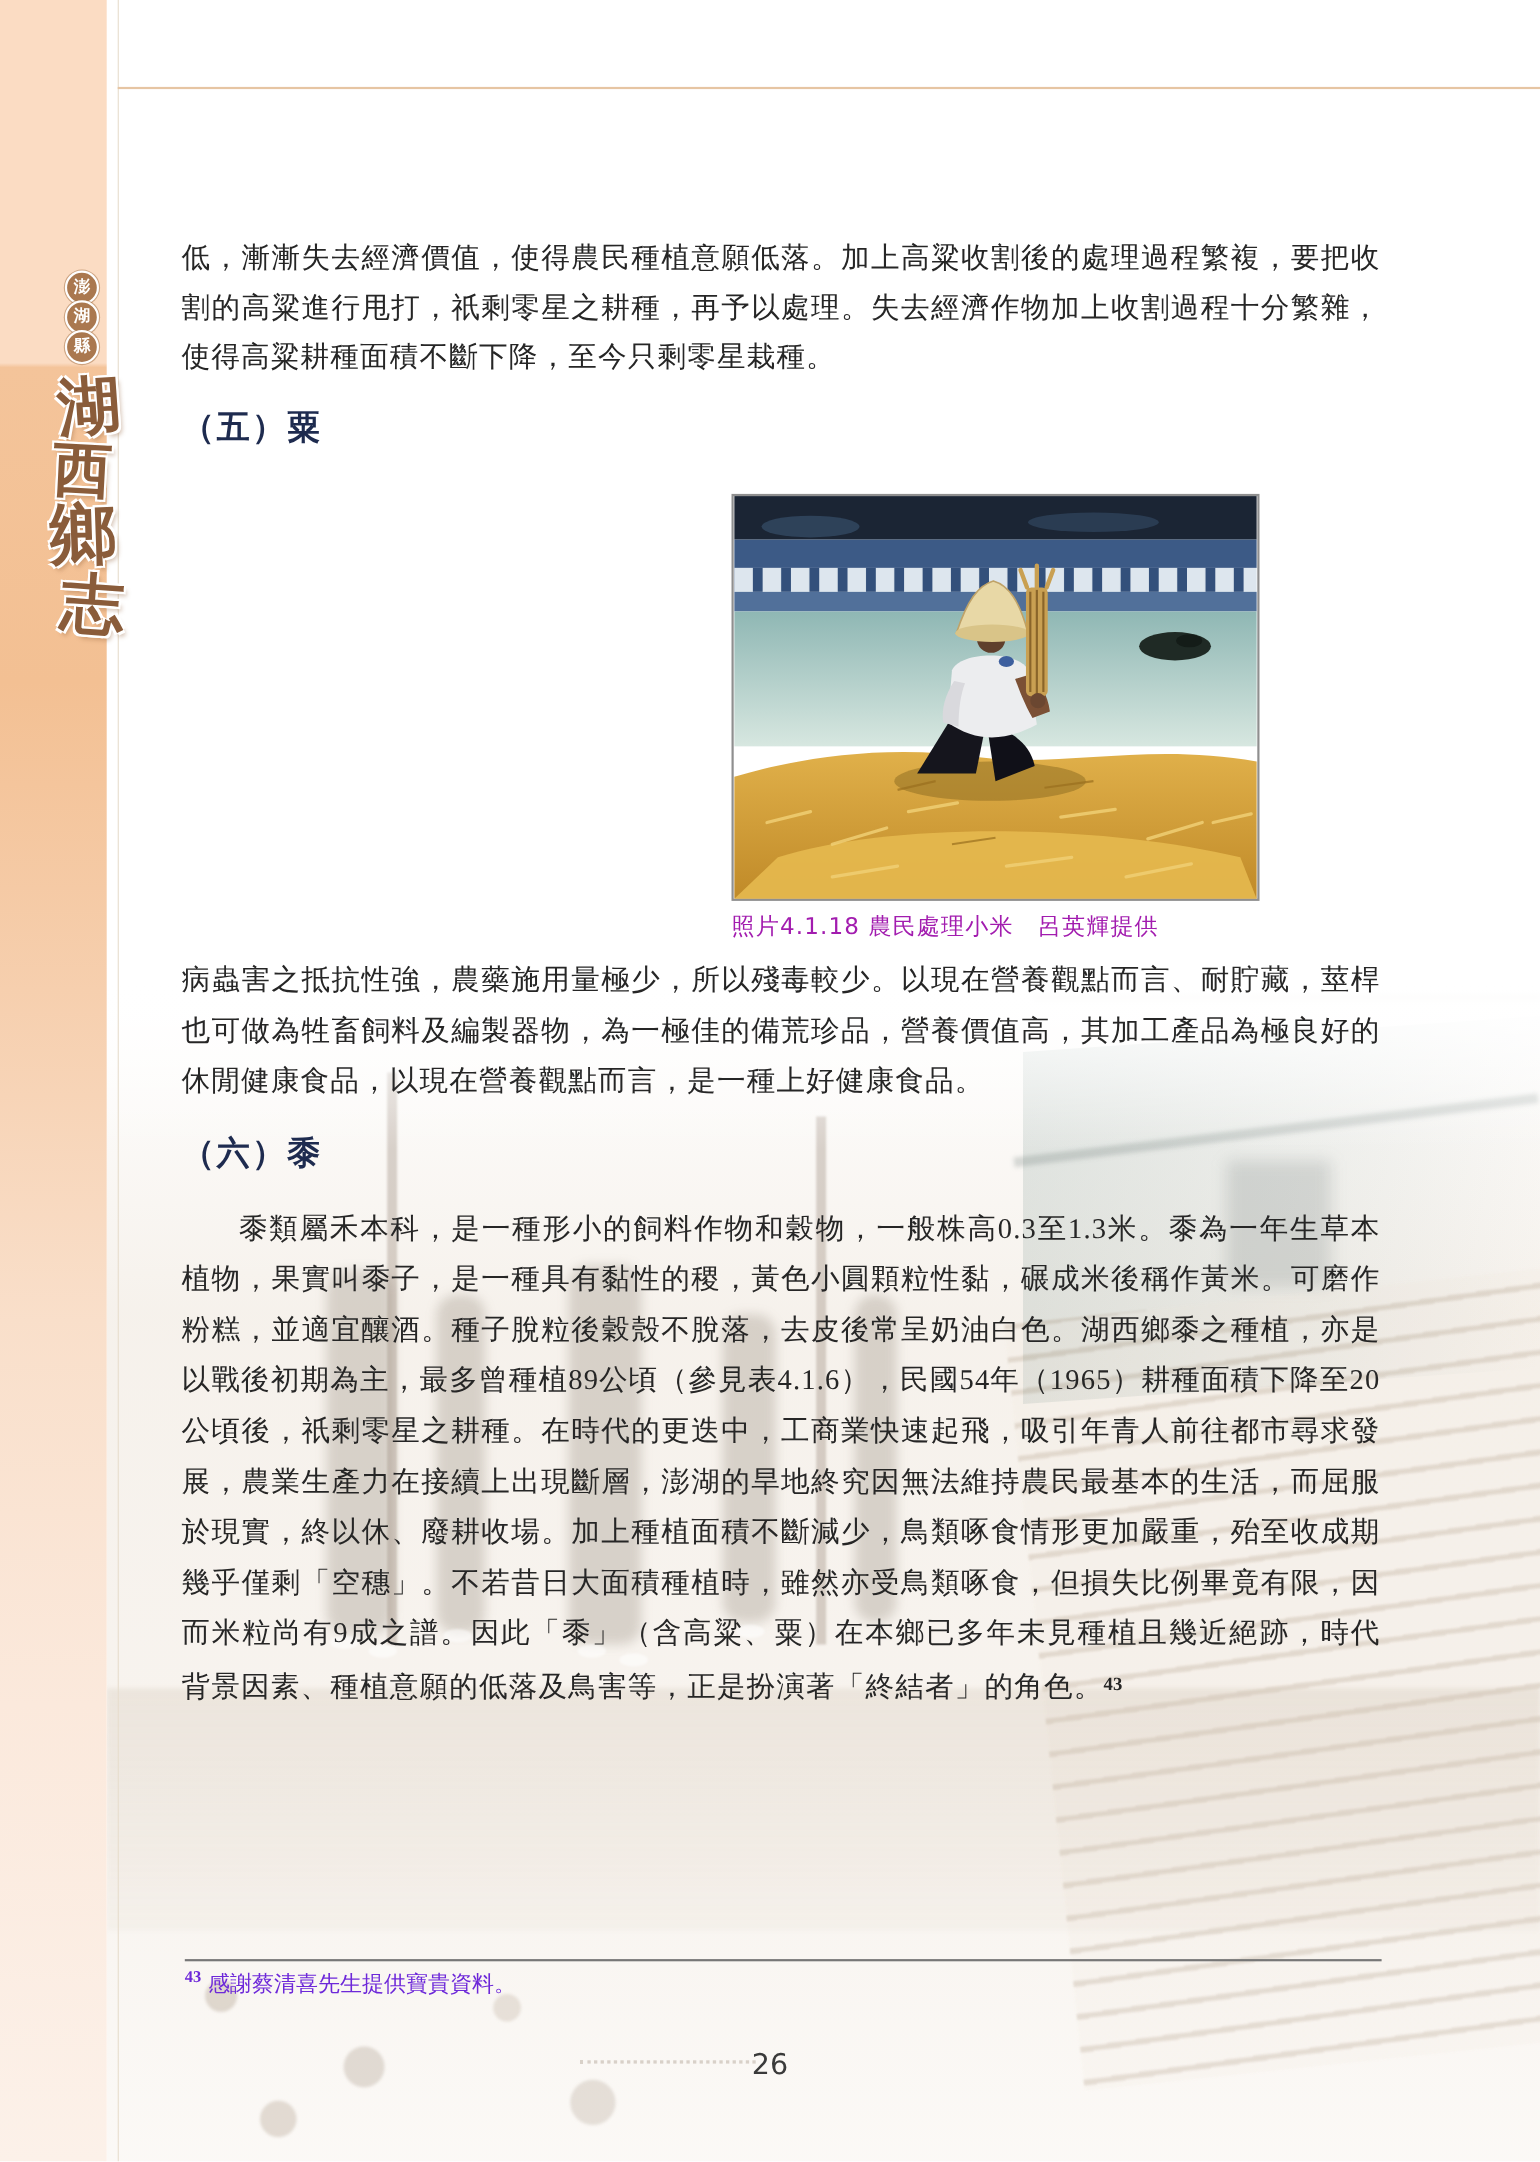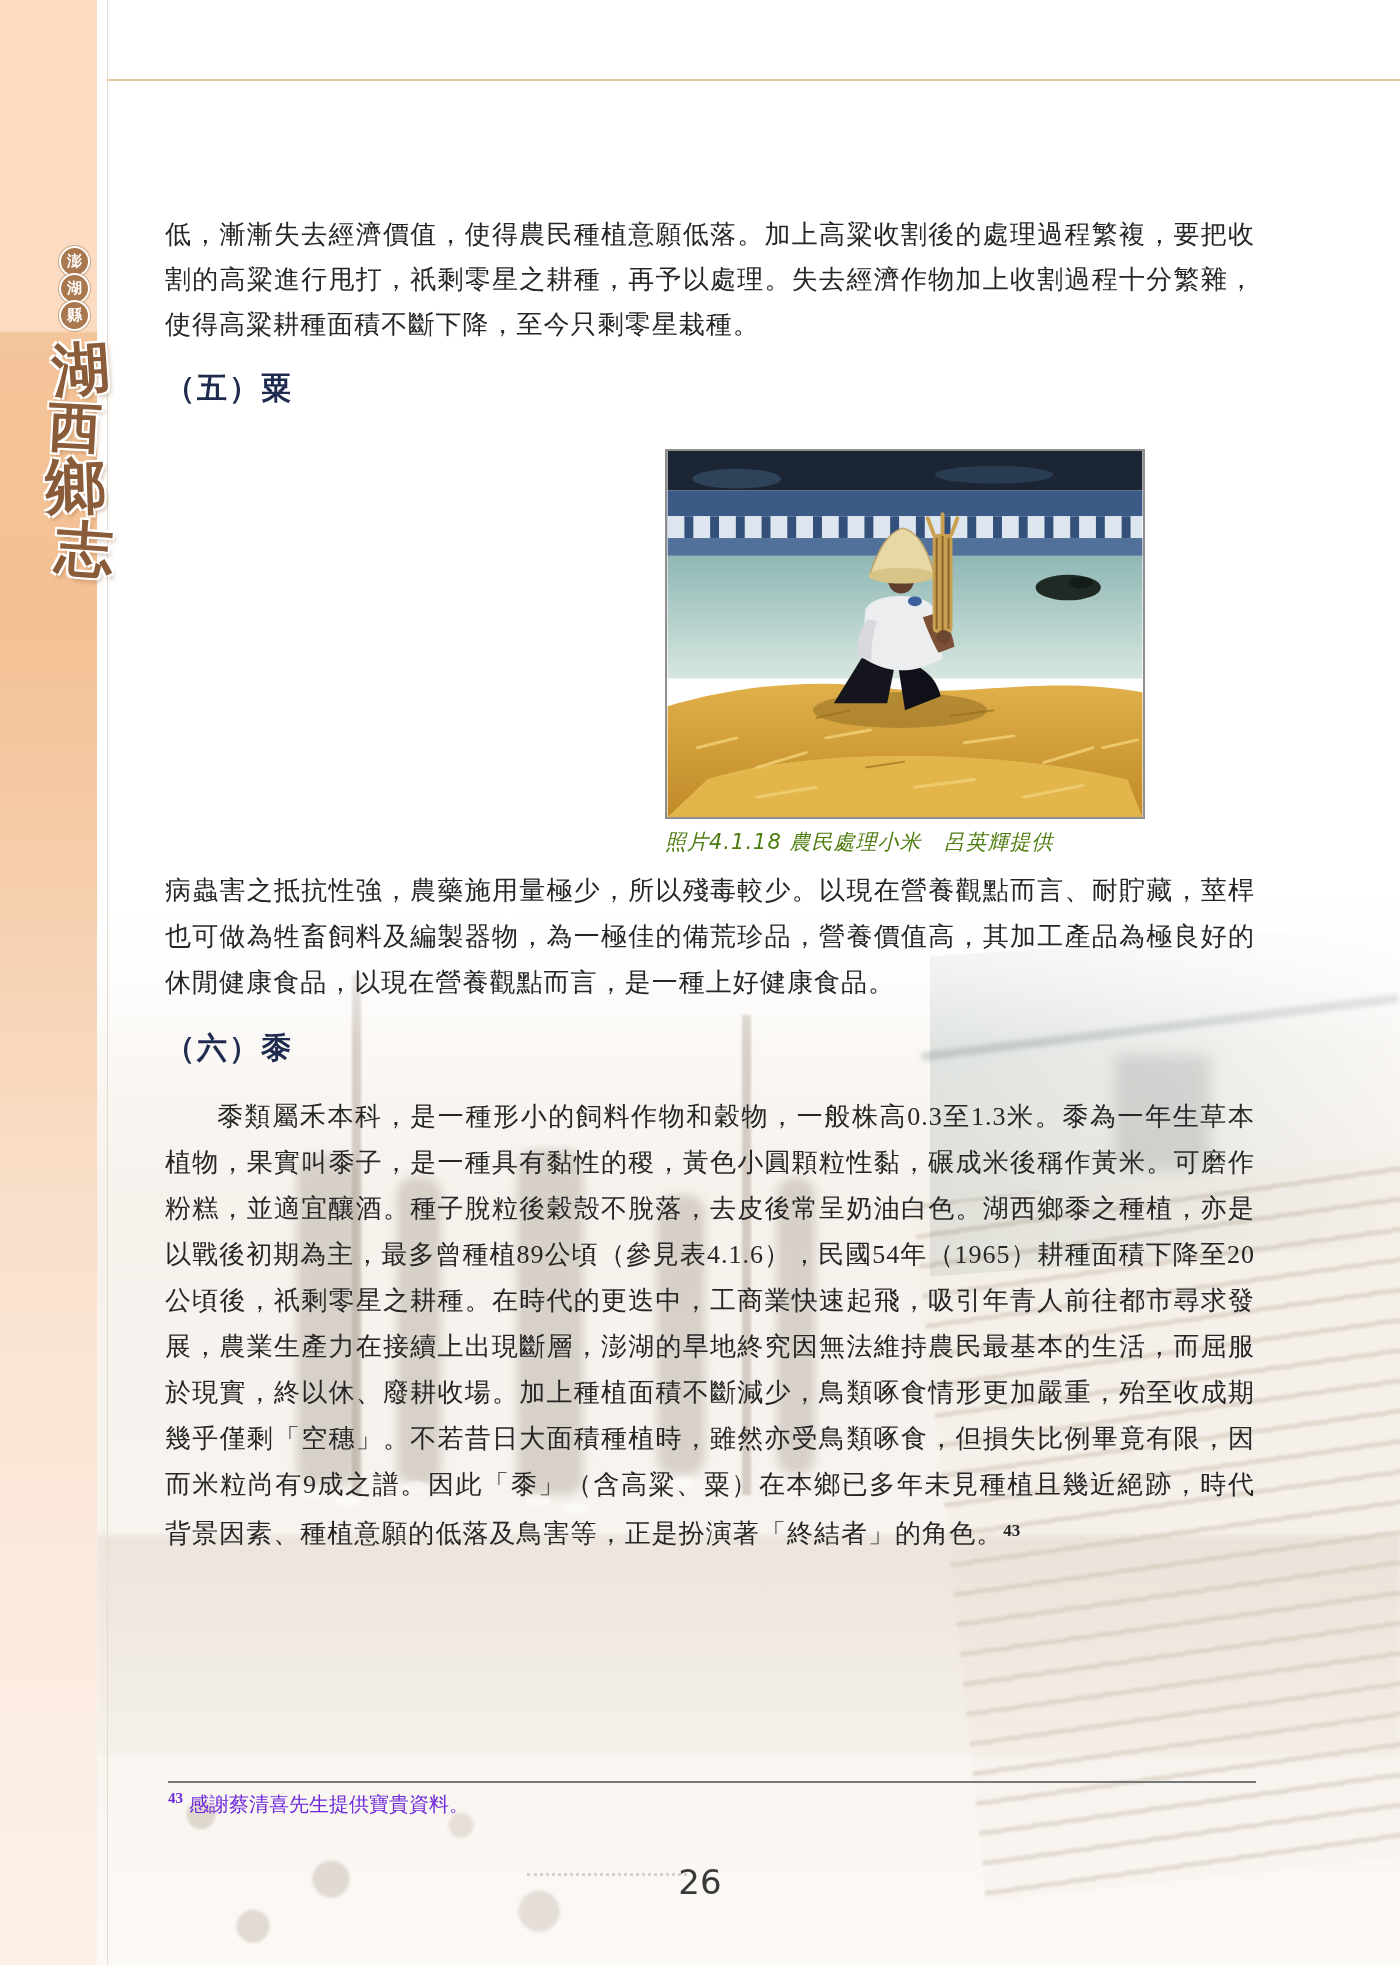--- a/index.html
+++ b/index.html
@@ -93,30 +93,30 @@
   .h6{left:165px;top:1028px;}
   .sec6{top:1094px;}
   .fnref{font-size:17px;font-weight:bold;vertical-align:6px;letter-spacing:0;}
 
   
   .photo-fig{position:absolute;left:665px;top:449px;margin:0;z-index:2;}
   .photo-frame{width:476px;height:366px;border:2px solid #8f8f8f;background:#fff;}
   .photo-frame svg{display:block;}
   figcaption{
     margin-top:9px;font-family:"DejaVu Sans","Liberation Sans",sans-serif;
-    font-size:21px;color:#4d7c0f;letter-spacing:1px;font-style:italic;
+    font-size:21px;color:#a21caf;letter-spacing:1px;
   }
 
   
   .foot-rule{position:absolute;left:168px;top:1781px;width:1088px;height:2px;background:#777;z-index:2;}
   .footnote{position:absolute;left:168px;top:1790px;z-index:2;font-size:20px;color:#6d28d9;}
   .footnote sup{font-size:15px;font-weight:bold;margin-right:6px;}
   .page-num{
     position:absolute;left:670px;top:1862px;width:60px;text-align:center;z-index:2;
-    font-family:"DejaVu Sans","Liberation Sans",sans-serif;font-size:34px;color:#3a3a3a;
+    font-family:"DejaVu Sans","Liberation Sans",sans-serif;font-size:26px;color:#3a3a3a;
   }
 </style>
 </head>
 <body>
 
 <div class="sidebar-band"></div>
 <div class="inner-line"></div>
 <div class="top-rule"></div>
 
 <div class="seal-stack">

